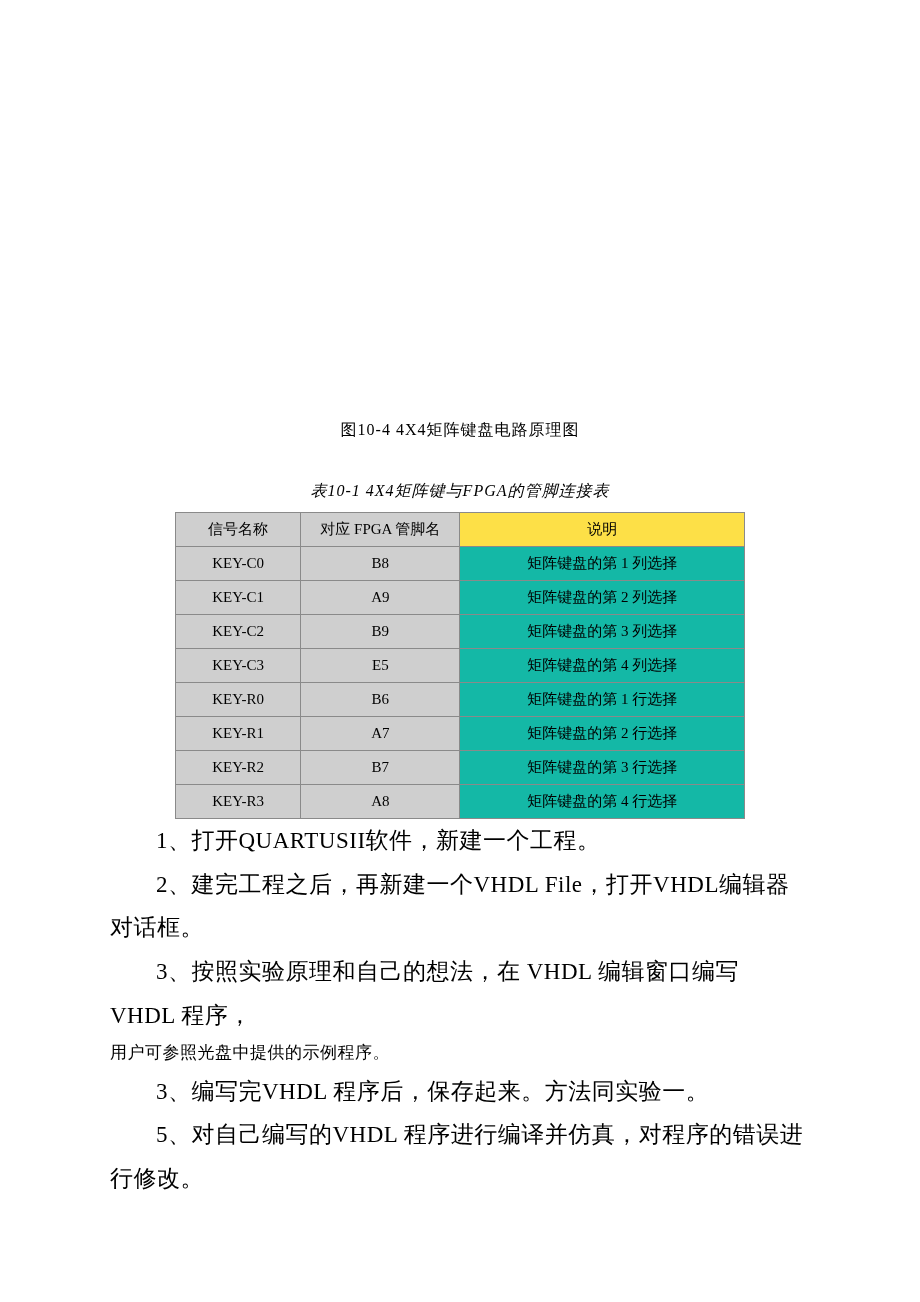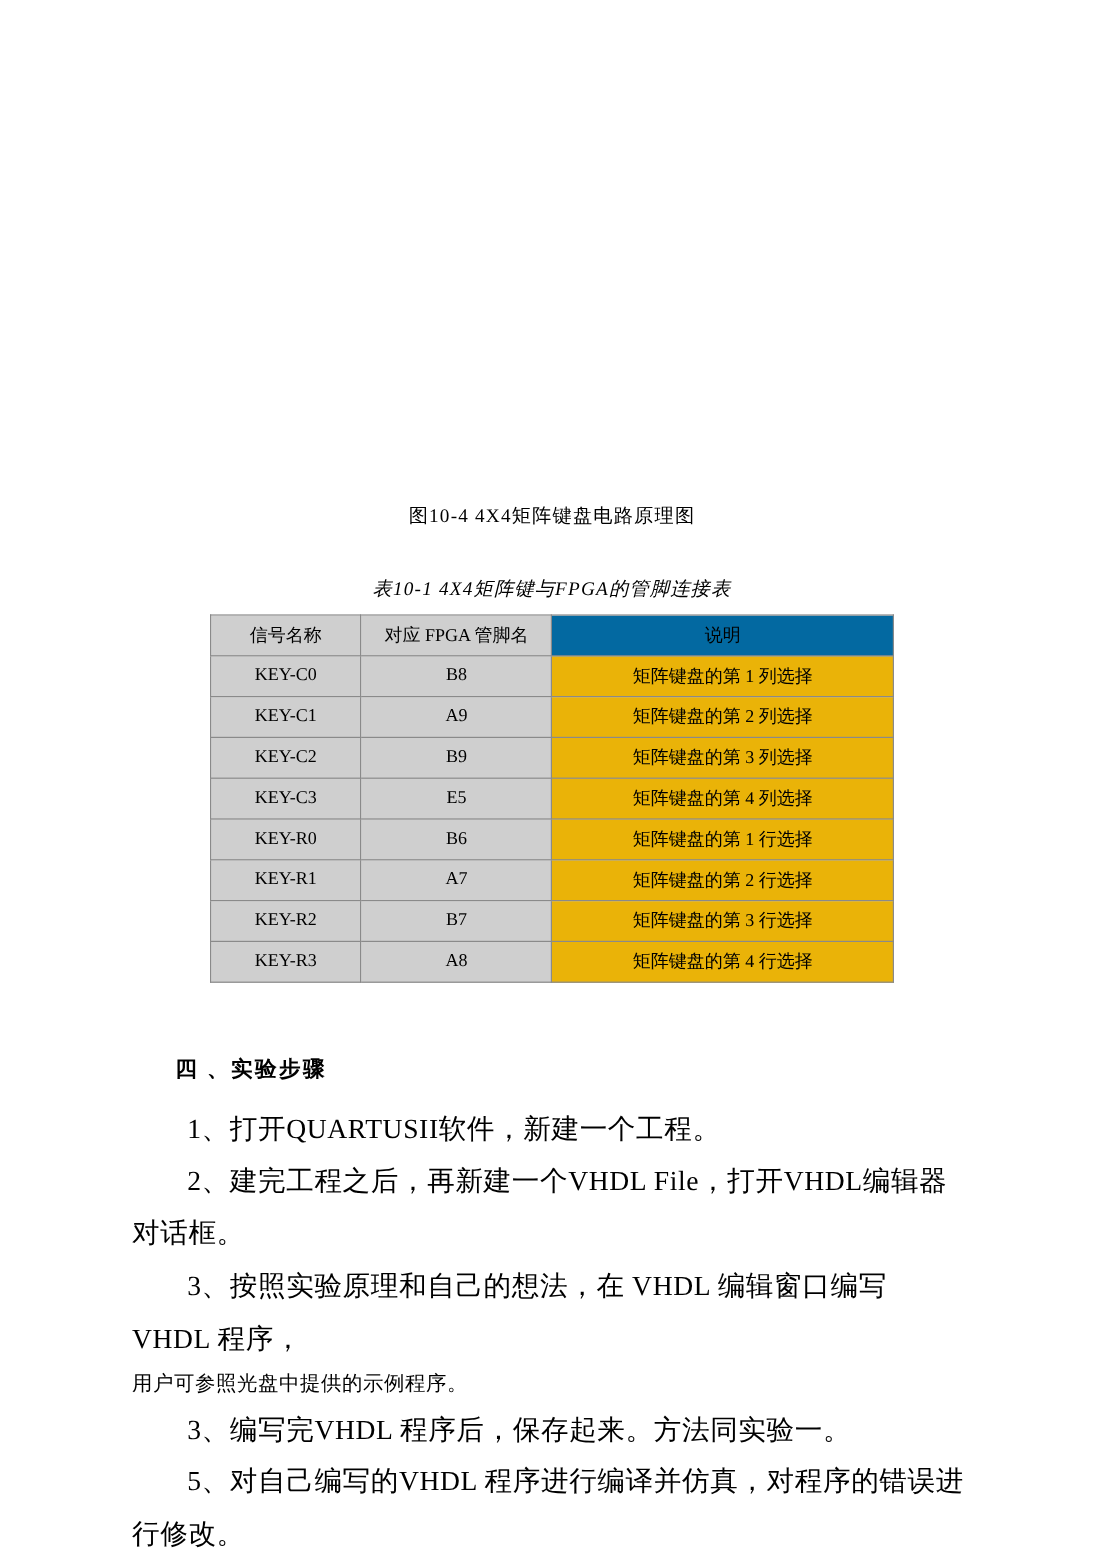--- a/index.html
+++ b/index.html
@@ -45,21 +45,21 @@
     }
     table th {
       background: #cfcfcf;
       font-weight: normal;
     }
     table td.col1, table td.col2 {
       background: #cfcfcf;
     }
     .col1 { width: 22%; }
     .col2 { width: 28%; }
-    .col3 { width: 50%; background:#eab308; }
+    .col3 { width: 50%; background:#14b8a6; }
     .section-title {
       font-weight: bold;
       font-size: 18px;
       margin-top: 60px;
       margin-bottom: 16px;
       text-indent: 2em;
       letter-spacing: 2px;
     }
     .paragraph {
       font-size: 23px;
@@ -84,21 +84,21 @@
 
   <div class="figure-caption">图10-4  4X4矩阵键盘电路原理图</div>
 
   <div class="table-caption">表10-1  4X4矩阵键与FPGA的管脚连接表</div>
 
   <table>
     <thead>
       <tr>
         <th class="col1">信号名称</th>
         <th class="col2">对应 FPGA 管脚名</th>
-        <th class="col3" style="background:#0369a1;">说明</th>
+        <th class="col3" style="background:#fde047;">说明</th>
       </tr>
     </thead>
     <tbody>
       <tr>
         <td class="col1">KEY-C0</td>
         <td class="col2">B8</td>
         <td class="col3">矩阵键盘的第 1 列选择</td>
       </tr>
       <tr>
         <td class="col1">KEY-C1</td>
@@ -131,21 +131,20 @@
         <td class="col3">矩阵键盘的第 3 行选择</td>
       </tr>
       <tr>
         <td class="col1">KEY-R3</td>
         <td class="col2">A8</td>
         <td class="col3">矩阵键盘的第 4 行选择</td>
       </tr>
     </tbody>
   </table>
 
-  <div class="section-title">四 、实验步骤</div>
 
   <p class="paragraph">1、打开QUARTUSII软件，新建一个工程。</p>
   <p class="paragraph">2、建完工程之后，再新建一个VHDL File，打开VHDL编辑器对话框。</p>
   <p class="paragraph">3、按照实验原理和自己的想法，在 VHDL 编辑窗口编写 VHDL 程序，</p>
   <p class="paragraph-cont">用户可参照光盘中提供的示例程序。</p>
   <p class="paragraph">3、编写完VHDL 程序后，保存起来。方法同实验一。</p>
   <p class="paragraph">5、对自己编写的VHDL 程序进行编译并仿真，对程序的错误进行修改。</p>
 
 </div>
 

